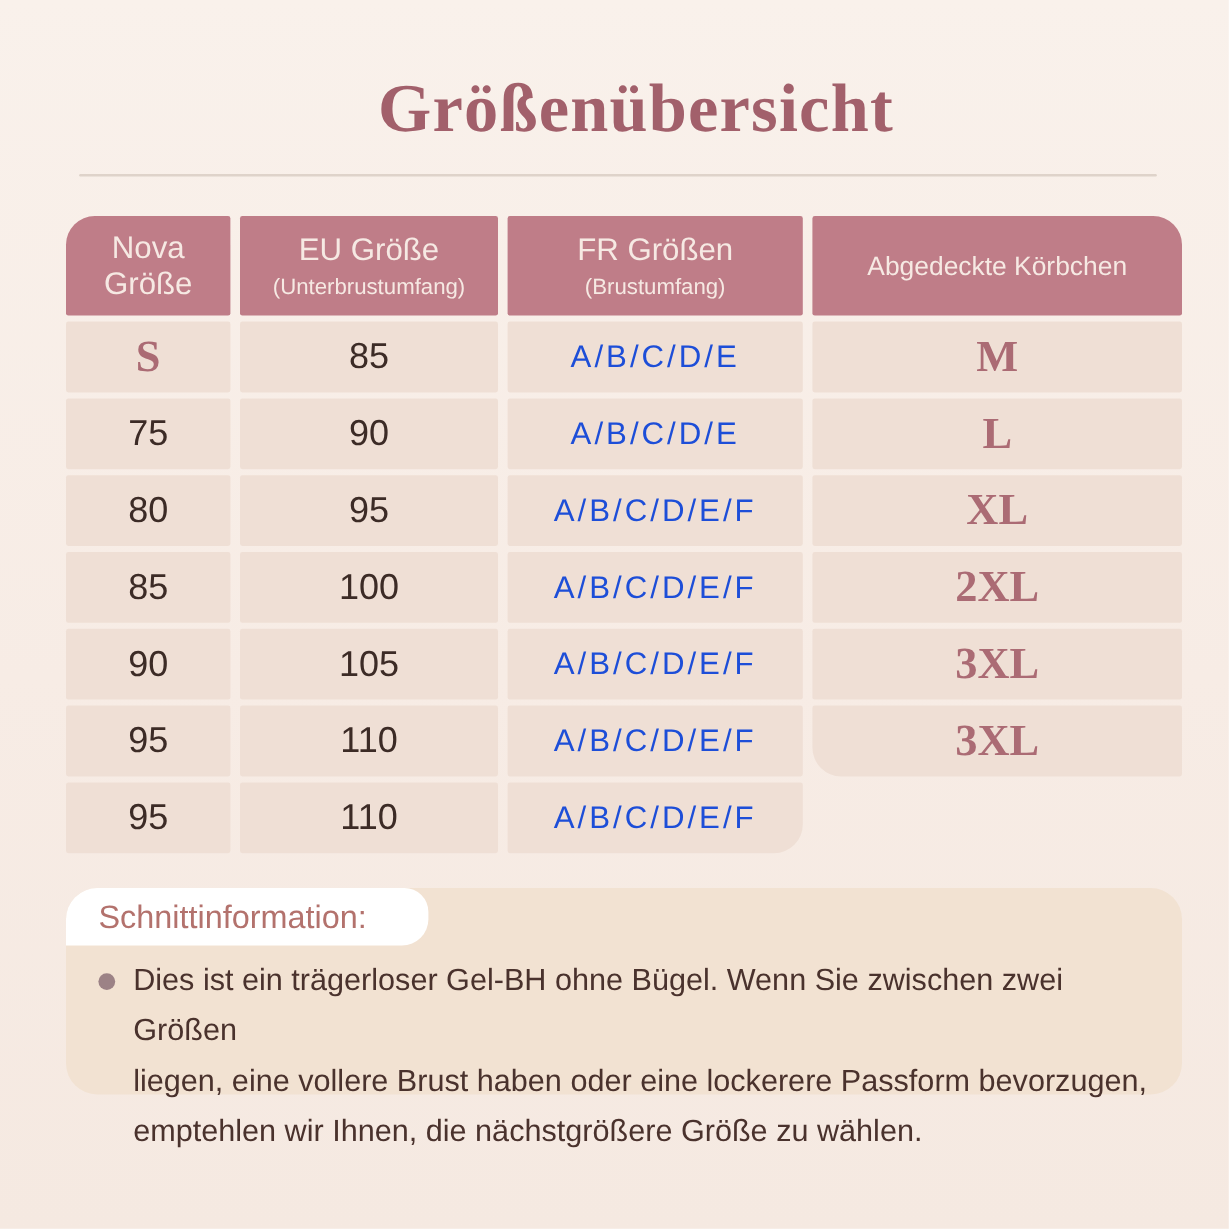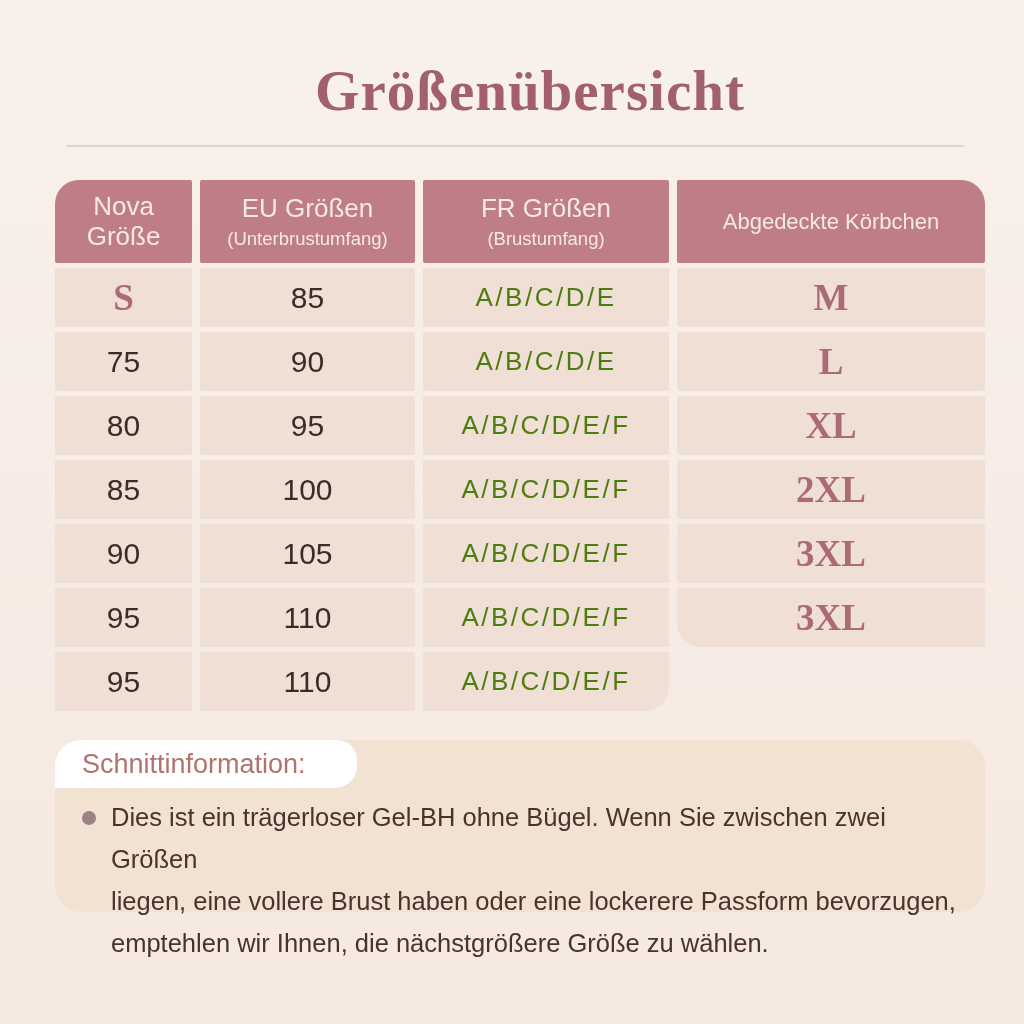--- a/index.html
+++ b/index.html
@@ -67,21 +67,21 @@
     font-weight: bold;
     font-size: 37px;
     color: #ab6b74;
   }
   .num-value {
     font-size: 30px;
     color: #3c2b26;
   }
   .cup-value {
     font-size: 26px;
-    color: #4d7c0f;
+    color: #1d4ed8;
     letter-spacing: 2.5px;
   }
   .corner-tl { border-top-left-radius: 24px; }
   .corner-tr { border-top-right-radius: 24px; }
   .corner-bl { border-bottom-left-radius: 24px; }
   .corner-br { border-bottom-right-radius: 24px; }
 
   
   .info-box {
     position: absolute;
@@ -131,21 +131,21 @@
   <h1 class="title">Größenübersicht</h1>
   <div class="title-divider"></div>
 
   <div class="size-table">
 
     <div class="cell head-cell corner-tl">
       <span class="head-main">Nova</span>
       <span class="head-main">Größe</span>
     </div>
     <div class="cell head-cell">
-      <span class="head-main">EU Größen</span>
+      <span class="head-main">EU Größe</span>
       <span class="head-sub">(Unterbrustumfang)</span>
     </div>
     <div class="cell head-cell">
       <span class="head-main">FR Größen</span>
       <span class="head-sub">(Brustumfang)</span>
     </div>
     <div class="cell head-cell corner-tr">
       <span class="head-single">Abgedeckte Körbchen</span>
     </div>
 

